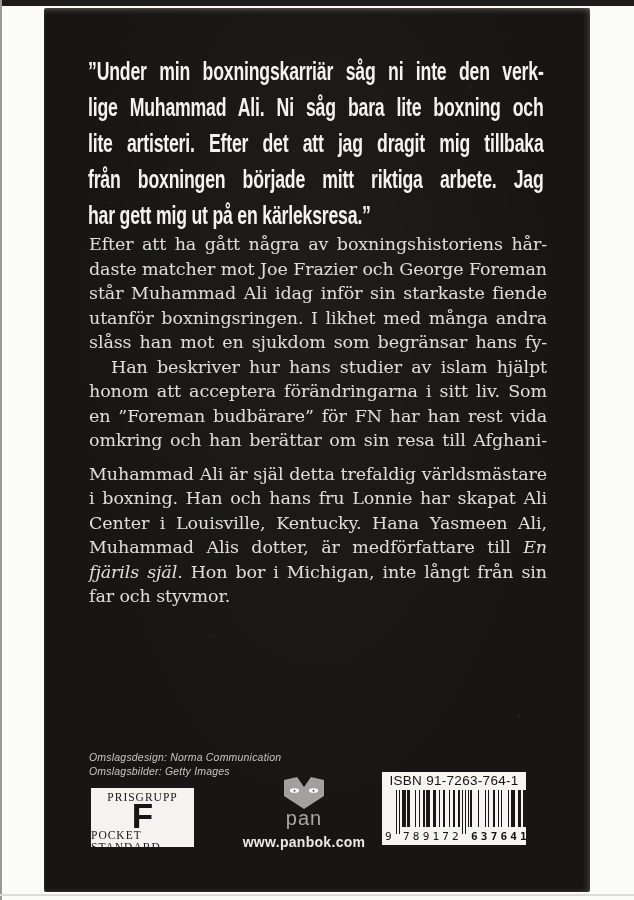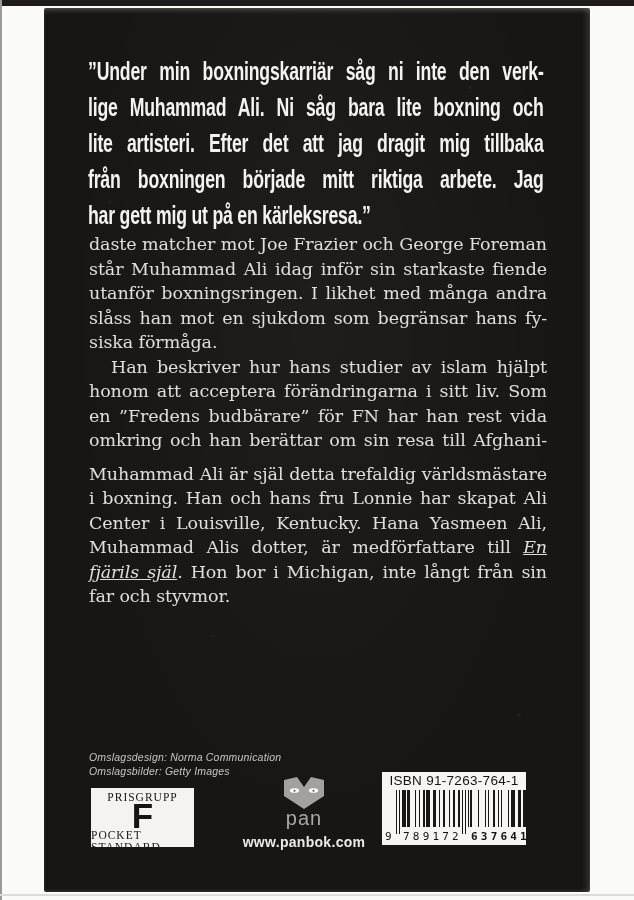--- a/index.html
+++ b/index.html
@@ -44,21 +44,21 @@
   .body-text{
     position:absolute;left:45px;top:224px;width:458px;
     color:#e0ded9;
     font-family:"DejaVu Serif","Liberation Serif",serif;
     font-size:17.5px;line-height:24.5px;letter-spacing:-0.1px;
   }
   .bl{white-space:nowrap;text-align:justify;text-align-last:justify;height:24.5px;}
   .bl.last{text-align-last:left;}
   .bl.indent{padding-left:22px;}
   .para3{margin-top:9px;}
-  .it{font-style:italic;text-decoration:underline;}
+  .it{font-style:italic;}
 
   
   .credits{
     position:absolute;left:45px;top:743px;
     color:#c6c6c3;font-size:10.5px;line-height:13.5px;letter-spacing:.2px;font-style:italic;
   }
 
   
   .price-box{
     position:absolute;left:47px;top:780px;width:103px;height:59px;
@@ -116,30 +116,30 @@
   <div class="quote">
     <div class="ql">”Under min boxningskarriär såg ni inte den verk-</div>
     <div class="ql">lige Muhammad Ali. Ni såg bara lite boxning och</div>
     <div class="ql">lite artisteri. Efter det att jag dragit mig tillbaka</div>
     <div class="ql">från boxningen började mitt riktiga arbete. Jag</div>
     <div class="ql last">har gett mig ut på en kärleksresa.”</div>
   </div>
 
   <div class="body-text">
     <div class="para1">
+      <div class="bl">Efter att ha gått några av boxningshistoriens hår-</div>
       <div class="bl">daste matcher mot Joe Frazier och George Foreman</div>
       <div class="bl">står Muhammad Ali idag inför sin starkaste fiende</div>
       <div class="bl">utanför boxningsringen. I likhet med många andra</div>
       <div class="bl">slåss han mot en sjukdom som begränsar hans fy-</div>
-      <div class="bl last">siska förmåga.</div>
     </div>
     <div class="para2">
       <div class="bl indent">Han beskriver hur hans studier av islam hjälpt</div>
       <div class="bl">honom att acceptera förändringarna i sitt liv. Som</div>
-      <div class="bl">en ”Fredens budbärare” för FN har han rest vida</div>
+      <div class="bl">en ”Foreman budbärare” för FN har han rest vida</div>
       <div class="bl">omkring och han berättar om sin resa till Afghani-</div>
     </div>
     <div class="para3">
       <div class="bl">Muhammad Ali är själ detta trefaldig världsmästare</div>
       <div class="bl">i boxning. Han och hans fru Lonnie har skapat Ali</div>
       <div class="bl">Center i Louisville, Kentucky. Hana Yasmeen Ali,</div>
       <div class="bl"><span>Muhammad Alis dotter, är medförfattare till </span><span class="it">En</span></div>
       <div class="bl"><span class="it">fjärils själ</span><span>. Hon bor i Michigan, inte långt från sin</span></div>
       <div class="bl last">far och styvmor.</div>
     </div>

